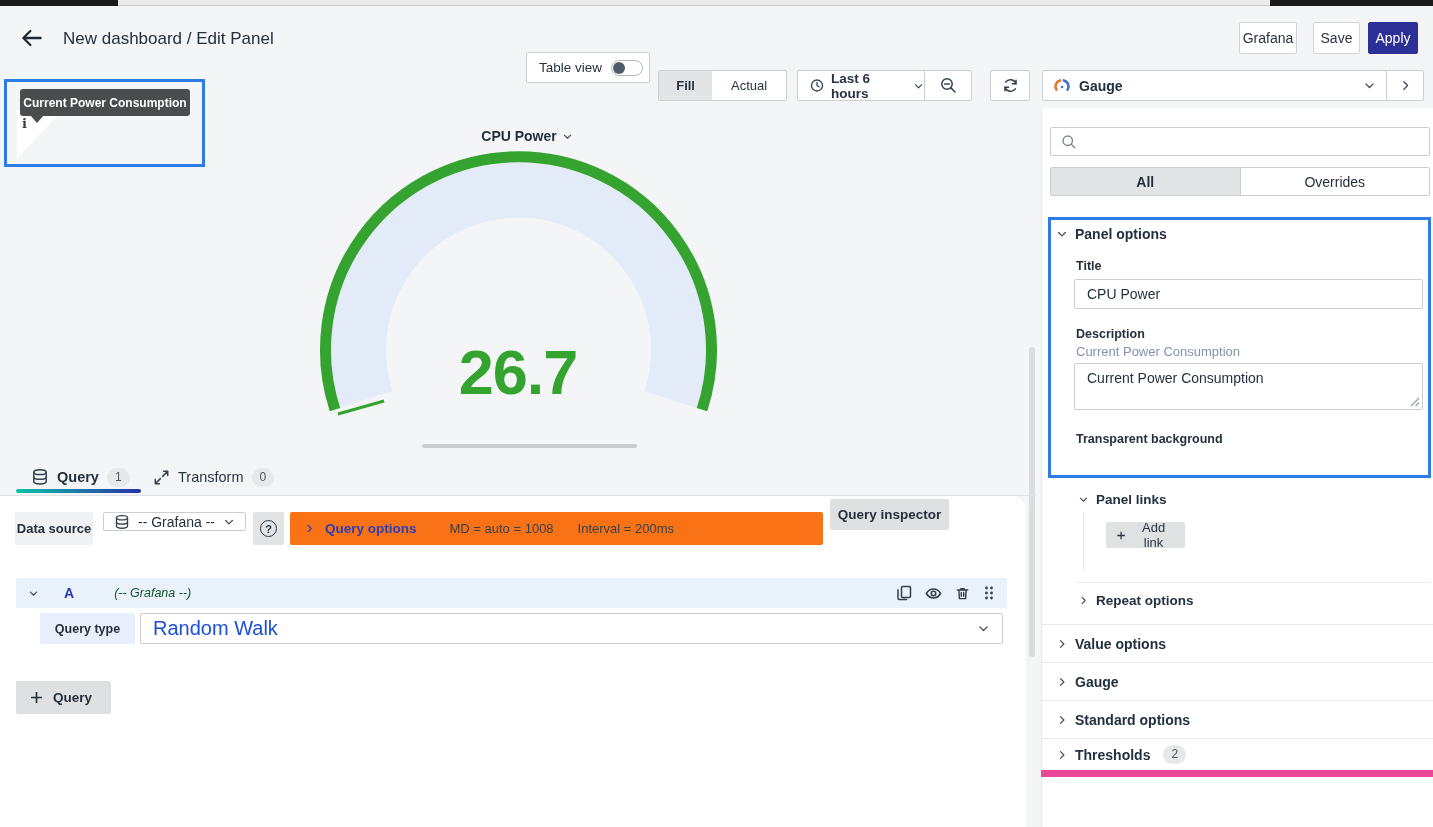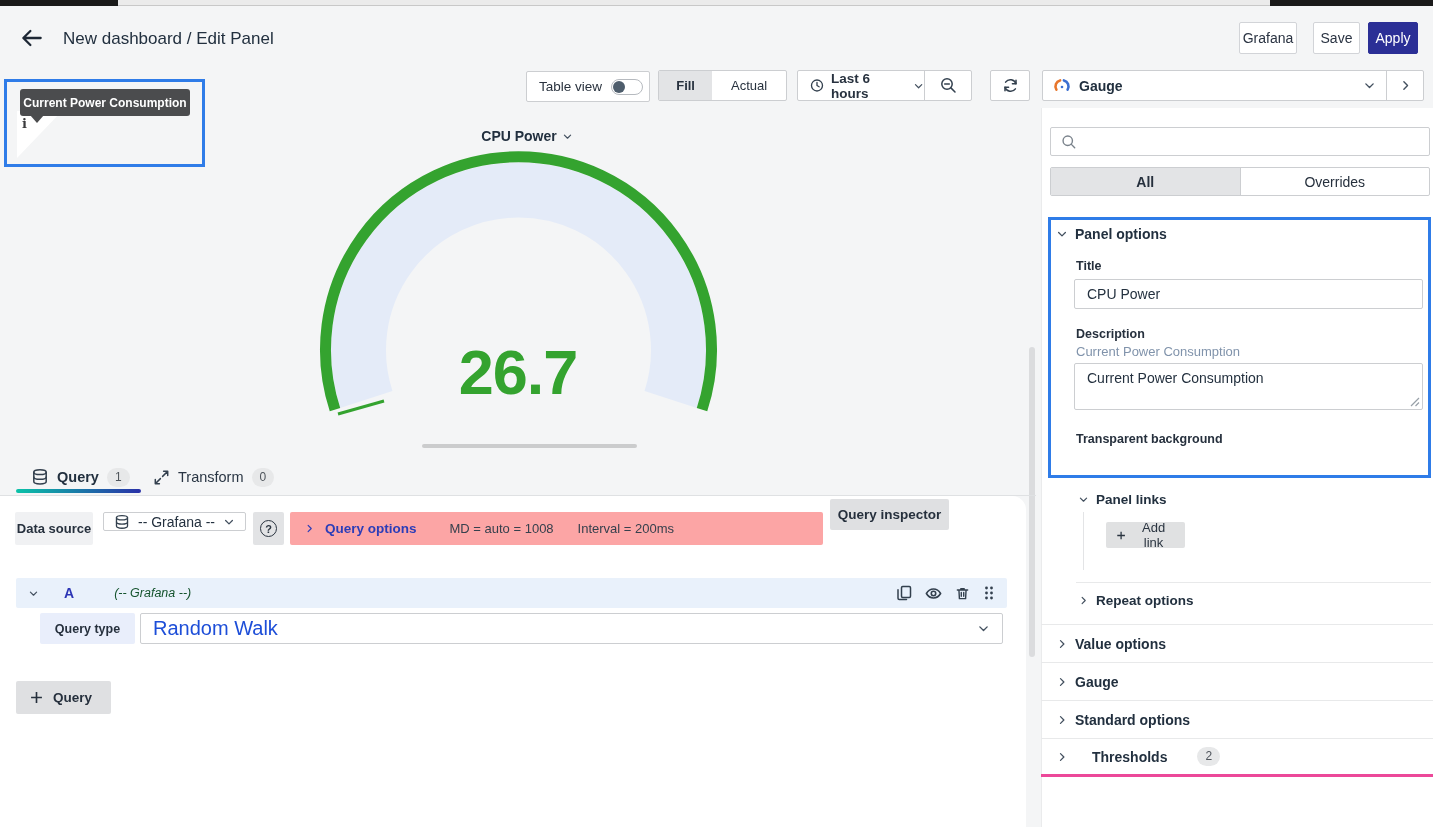--- a/index.html
+++ b/index.html
@@ -48,21 +48,21 @@
 <button class="abs btn btn-primary center bold" style="left:1368px;top:22px;width:50px;height:32px;font-size:14px">Apply</button>
 
 
 <div class="abs" style="left:4px;top:79px;width:201px;height:88px;border:3px solid #2f7ce8"></div>
 <div class="abs" style="left:17px;top:111px;width:45px;height:47px;background:#fff;clip-path:polygon(0 0,100% 0,0 100%)"></div>
 <div class="abs" style="left:22px;top:116px;font-family:'DejaVu Serif',serif;font-size:13px;font-weight:700;color:#3b3b3d">i</div>
 <div class="abs center" style="left:20px;top:89px;width:170px;height:27px;background:#4b4c4e;border-radius:3px;color:#fff;font-size:12px;font-weight:700">Current Power Consumption</div>
 <div class="abs" style="left:30px;top:115px;width:0;height:0;border-left:7px solid transparent;border-right:7px solid transparent;border-top:8px solid #4b4c4e"></div>
 
 
-<div class="abs ctrl flex" style="left:526px;top:71px;width:124px;height:31px;padding-left:12px;gap:9px">
+<div class="abs ctrl flex" style="left:526px;top:52px;width:124px;height:31px;padding-left:12px;gap:9px">
   <span style="font-size:13.5px;font-weight:500;color:#29323e">Table view</span>
   <span class="toggle" style="background:#fff;border:1px solid #b6babf">
     <span class="knob" style="left:1px;background:#4e5d6c"></span>
   </span>
 </div>
 
 <div class="abs ctrl flex" style="left:658px;top:70px;width:129px;height:31px;overflow:hidden">
   <span class="center" style="width:54px;height:100%;background:#e3e4e6;font-size:13px;font-weight:700;color:#28323f">Fill</span>
   <span class="center" style="width:75px;height:100%;font-size:13px;font-weight:500;color:#28323f">Actual</span>
 </div>
@@ -196,21 +196,21 @@
         <path d="M6 3.5L10.5 8 6 12.5"></path>
       </svg>
     <span class="sec-title">Gauge</span>
   </div>
   <div class="flex" style="height:38px;border-bottom:1px solid #e8e9ea;padding-left:15px;gap:7px">
     <svg class="chev" width="12" height="12" viewBox="0 0 16 16">
         <path d="M6 3.5L10.5 8 6 12.5"></path>
       </svg>
     <span class="sec-title">Standard options</span>
   </div>
-  <div class="flex" style="height:38px;border-bottom:3px solid #ec4899;padding-left:15px;gap:24px">
+  <div class="flex" style="height:38px;border-bottom:7px solid #ec4899;padding-left:15px;gap:7px">
     <svg class="chev" width="12" height="12" viewBox="0 0 16 16">
         <path d="M6 3.5L10.5 8 6 12.5"></path>
       </svg>
     <span class="sec-title">Thresholds</span>
     <span class="badge" style="margin-left:6px">2</span>
   </div>
 </div>
 
 
 <div class="abs center" style="left:427px;top:126px;width:200px;height:20px;gap:5px">
@@ -265,21 +265,21 @@
   <span style="font-size:14px;color:#24313f">-- Grafana --</span>
   <svg class="chev" width="12" height="12" viewBox="0 0 16 16" style="margin-left:auto">
       <path d="M3.5 6l4.5 4.5L12.5 6"></path>
     </svg>
 </div>
 
 <button class="abs center" style="left:253px;top:512px;width:31px;height:33px;background:#e2e3e5;border:none;border-radius:2px">
   <span class="center" style="width:17px;height:17px;border:1.5px solid #2a3440;border-radius:50%;font-size:11px;font-weight:700;color:#2a3440">?</span>
 </button>
 
-<div class="abs flex" style="left:290px;top:512px;width:533px;height:33px;background:#fca5a5;border-radius:2px;padding-left:14px">
+<div class="abs flex" style="left:290px;top:512px;width:533px;height:33px;background:#f97316;border-radius:2px;padding-left:14px">
   <svg class="chev indigo" width="11" height="11" viewBox="0 0 16 16">
       <path d="M6 3.5L10.5 8 6 12.5"></path>
     </svg>
   <span style="margin-left:10px;font-size:13.5px;font-weight:700;color:#2c3db8">Query options</span>
   <span style="margin-left:33px;font-size:13px;color:#36404d">MD = auto = 1008</span>
   <span style="margin-left:24px;font-size:13px;color:#36404d">Interval = 200ms</span>
 </div>
 
 <button class="abs btn btn-gray center" style="left:830px;top:499px;width:119px;height:31px;font-size:13.5px;font-family:inherit">Query inspector</button>
 

